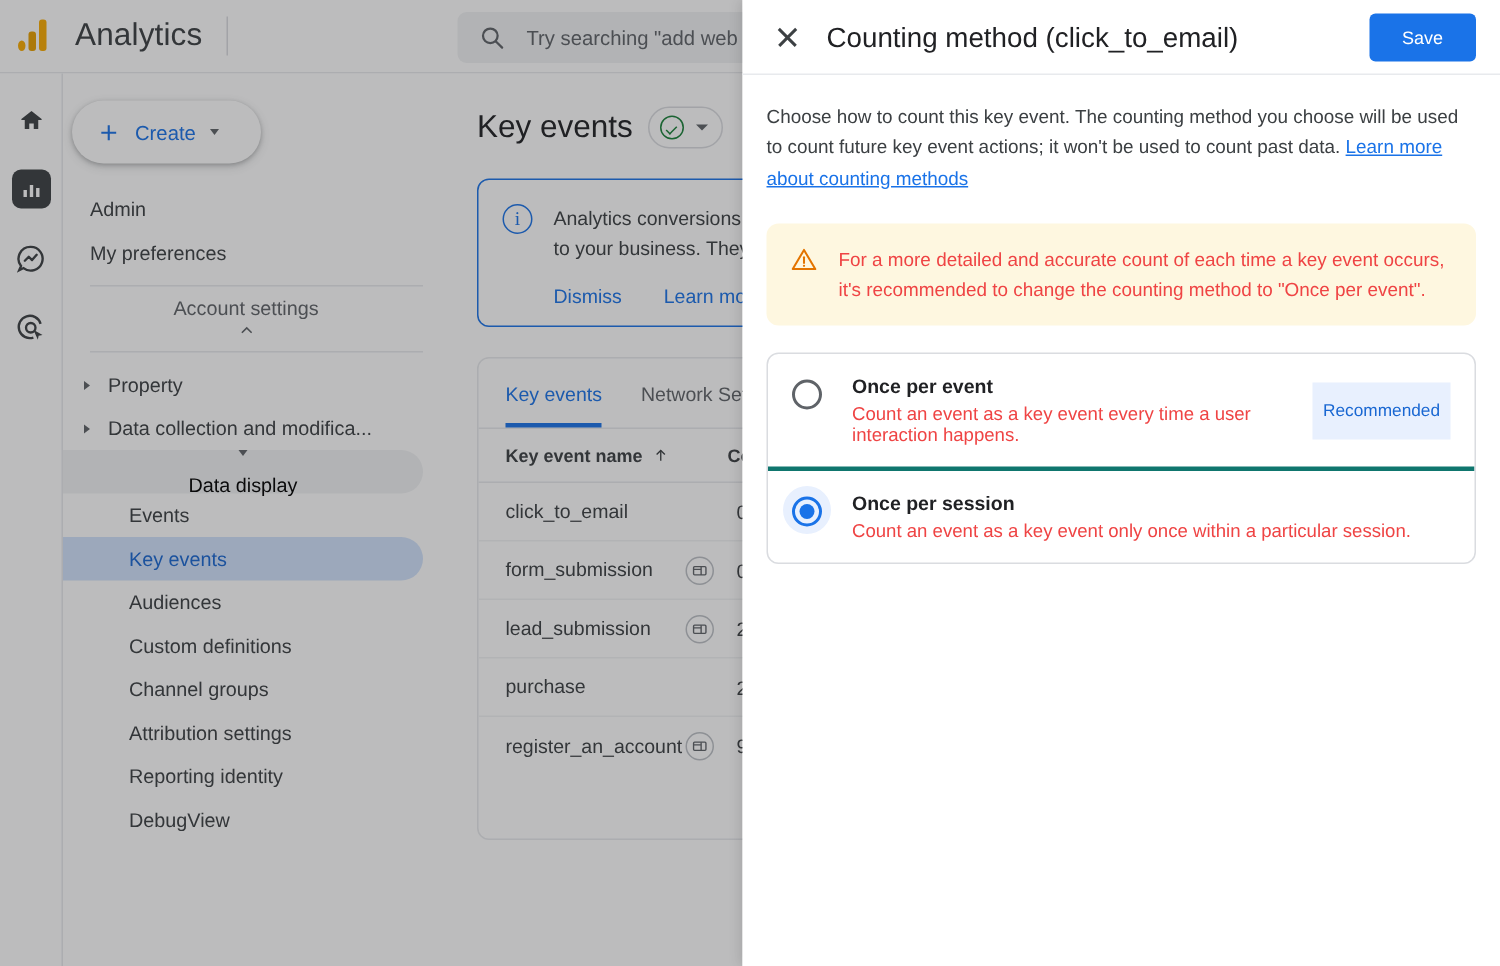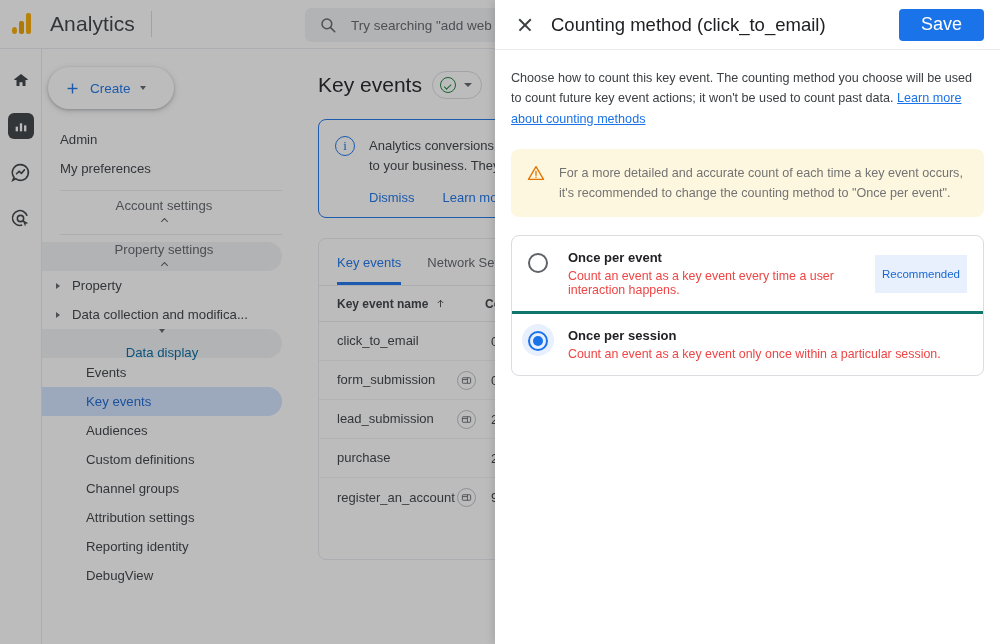--- a/index.html
+++ b/index.html
@@ -125,33 +125,33 @@
   }
   .dlg-head { height: 50px; display: flex; align-items: center; padding: 0 16px 0 18px;
               border-bottom: 1px solid #e8eaed; gap: 14px; }
   .close-x { width: 24px; height: 24px; position: relative; flex: 0 0 24px; }
   .close-x::before, .close-x::after {
     content: ""; position: absolute; left: 4px; top: 11px; width: 16px; height: 1.6px; background: #3c4043;
   }
   .close-x::before { transform: rotate(45deg); }
   .close-x::after  { transform: rotate(-45deg); }
   .dlg-title { font-size: 18.5px; color: #202124; flex: 1; }
-  .save-btn { background: #1a73e8; color: #fff; font-size: 18px; height: 32px;
+  .save-btn { background: #1a73e8; color: #fff; font-size: 12px; height: 32px;
               padding: 0 22px; border-radius: 4px; display: flex; align-items: center; }
 
   .dlg-body { padding: 18px 16px 0 16px; }
   .dlg-desc { font-size: 12.6px; color: #3c4043; line-height: 1.62; }
   .dlg-desc a { color: #1a73e8; }
 
   .warn {
     margin-top: 20px; background: #fef7e0; border-radius: 8px;
     padding: 14px 16px; display: flex; gap: 14px;
   }
   .warn-svg { flex: 0 0 18px; margin-top: 1px; }
-  .warn-txt { font-size: 12.6px; color: #737373; line-height: 1.6; }
+  .warn-txt { font-size: 12.6px; color: #ef4444; line-height: 1.6; }
 
   .radio-card { margin-top: 18px; border: 1px solid #dadce0; border-radius: 8px; overflow: hidden; }
   .radio-row { display: flex; align-items: flex-start; padding: 14px 16px; gap: 14px; position: relative; }
   .radio-row + .radio-row { border-top: 3px solid #0f766e; }
   .rad { width: 20px; height: 20px; border-radius: 50%; border: 2px solid #5f6368;
          flex: 0 0 20px; margin-top: 2px; }
   .rad-wrap { width: 32px; height: 32px; border-radius: 50%; display: flex;
               align-items: center; justify-content: center; flex: 0 0 32px; margin: -4px 0 0 -6px; }
   .rad-wrap.on { background: #e8f0fe; }
   .rad.on { border-color: #1a73e8; position: relative; }
@@ -237,35 +237,29 @@
 
         <div class="nav-item sec">
           <span>Account settings</span>
           <svg width="13" height="13" viewBox="0 0 24 24">
               <polyline points="6,14.5 12,8.5 18,14.5" fill="none" stroke="#5f6368" stroke-width="2"></polyline>
             </svg>
         </div>
 
         <div class="nav-sep"></div>
 
-        <div class="nav-item sec shade">
-          <span>Property settings</span>
-          <svg width="13" height="13" viewBox="0 0 24 24">
-              <polyline points="6,14.5 12,8.5 18,14.5" fill="none" stroke="#5f6368" stroke-width="2"></polyline>
-            </svg>
-        </div>
         <div class="nav-item sub">
           <span class="caret-r"></span>
           <span>Property</span>
         </div>
         <div class="nav-item sub">
           <span class="caret-r"></span>
           <span>Data collection and modifica...</span>
         </div>
-        <div class="nav-item sub sec shade" style="padding-left:14px;gap:12px;justify-content:flex-start;color:#0369a1;">
+        <div class="nav-item sub sec shade" style="padding-left:14px;gap:12px;justify-content:flex-start;color:#000000;">
           <span class="caret-d"></span>
           <span>Data display</span>
         </div>
 
         <div class="nav-item sub2">
             <span>Events</span>
           </div>
         <div class="nav-item sub2 selected">
             <span>Key events</span>
           </div>

